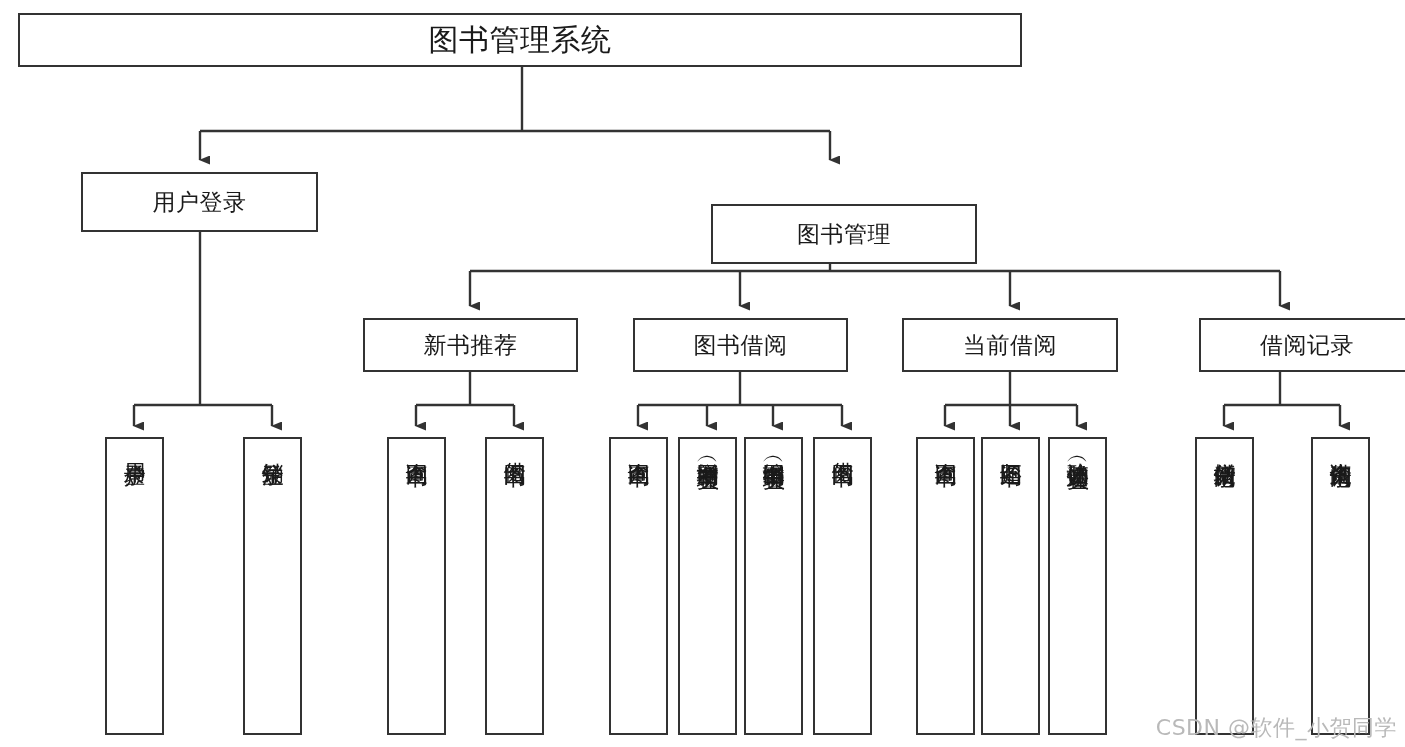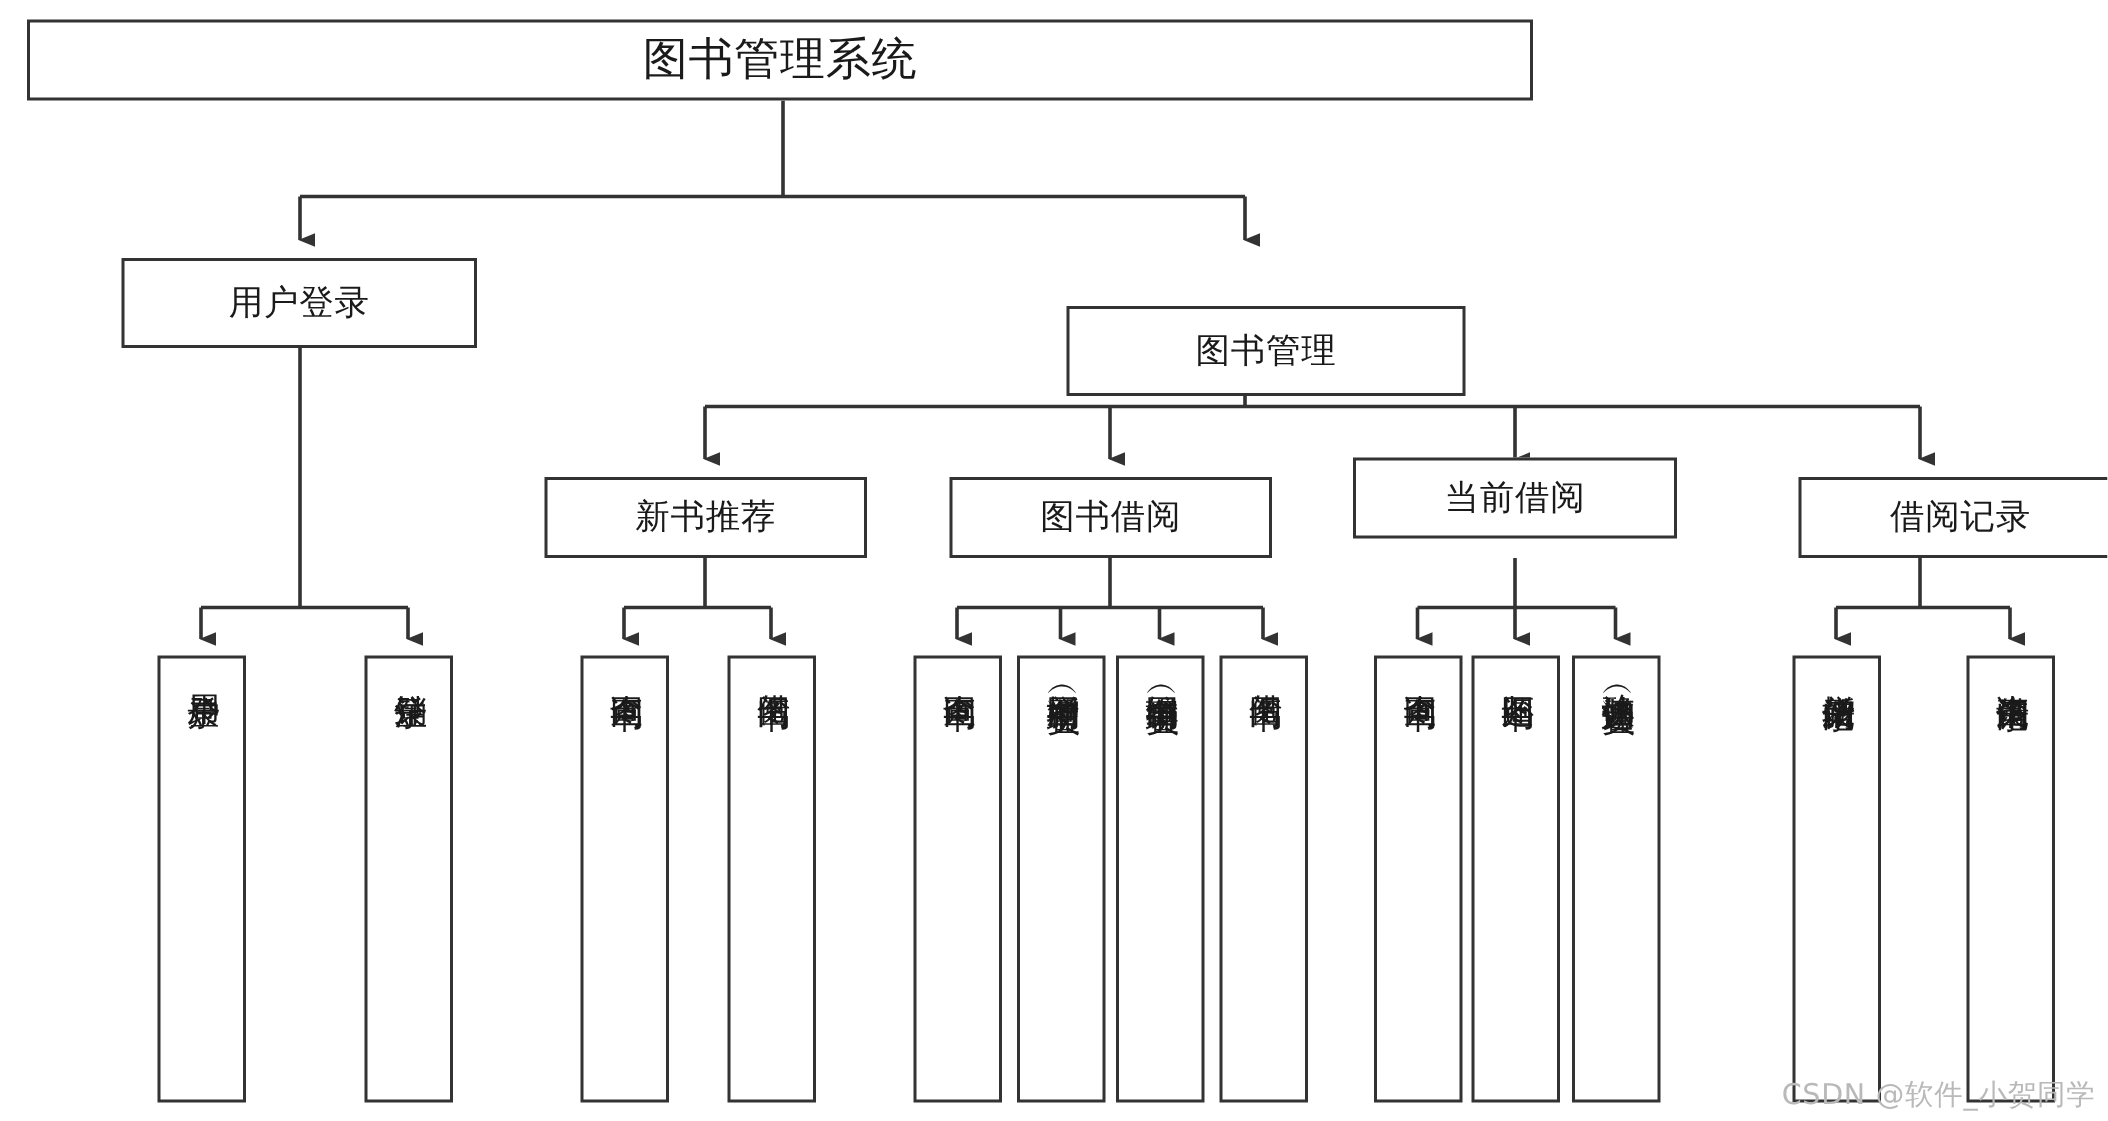--- a/index.html
+++ b/index.html
@@ -59,21 +59,21 @@
     font-size: 22px;
     line-height: 1.30;
     letter-spacing: 1px;
     white-space: pre-wrap;
     max-height: 100%;
   }
   #watermark {
     position: absolute;
     right: 8px;
     bottom: 4px;
-    font-size: 19px;
+    font-size: 22px;
     color: #b9b9b9;
     z-index: 5;
     white-space: nowrap;
     letter-spacing: 0.5px;
   }
 </style>
 </head>
 <body>
 
 <div id="diagram-root">
@@ -138,21 +138,21 @@
   <div class="node horizontal" style="left:711px; top:163px; width:266px; height:60px;margin-top:41px;">
     <span class="node-label">图书管理</span>
   </div>
 
   <div class="node horizontal" style="left:363px; top:318px; width:215px; height:54px;">
     <span class="node-label">新书推荐</span>
   </div>
   <div class="node horizontal" style="left:633px; top:318px; width:215px; height:54px;">
     <span class="node-label">图书借阅</span>
   </div>
-  <div class="node horizontal" style="left:902px; top:305px; width:216px; height:54px;">
+  <div class="node horizontal" style="left:902px; top:318px; width:216px; height:54px;">
     <span class="node-label">当前借阅</span>
   </div>
   <div class="node horizontal" style="left:1172px; top:318px; width:216px; height:54px;margin-left:27px;">
     <span class="node-label">借阅记录</span>
   </div>
 
   <div class="node leaf" style="left:105px; top:437px; width:59px; height:298px;">
     <span class="node-label">用户登录</span>
   </div>
   <div class="node leaf" style="left:243px; top:437px; width:59px; height:298px;">

